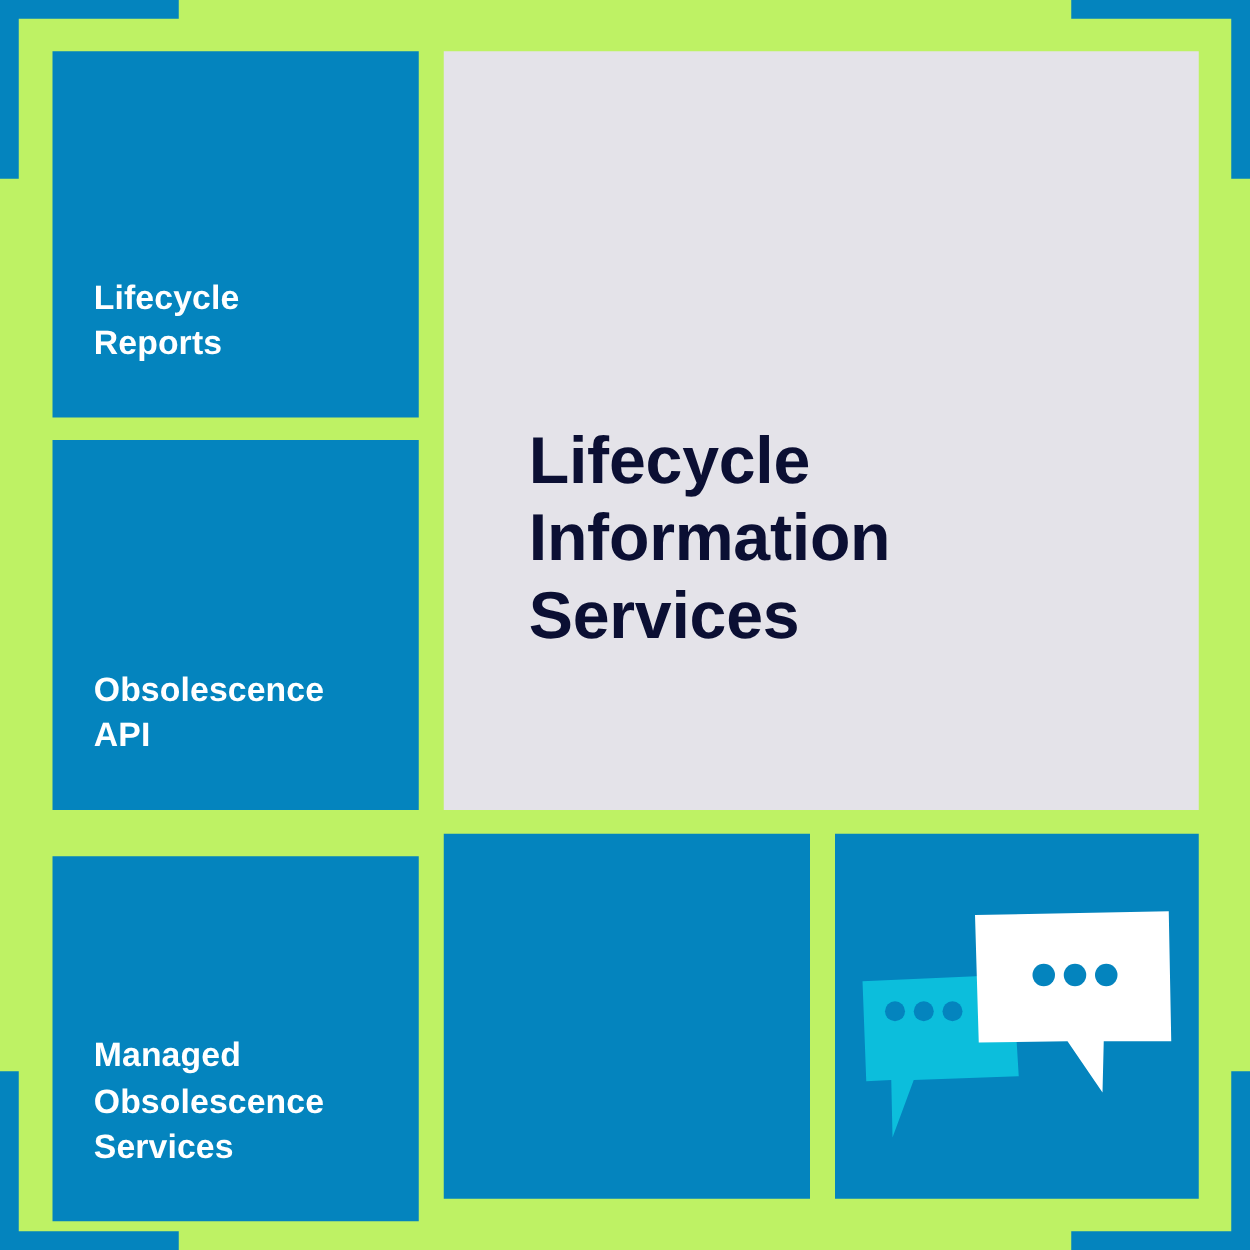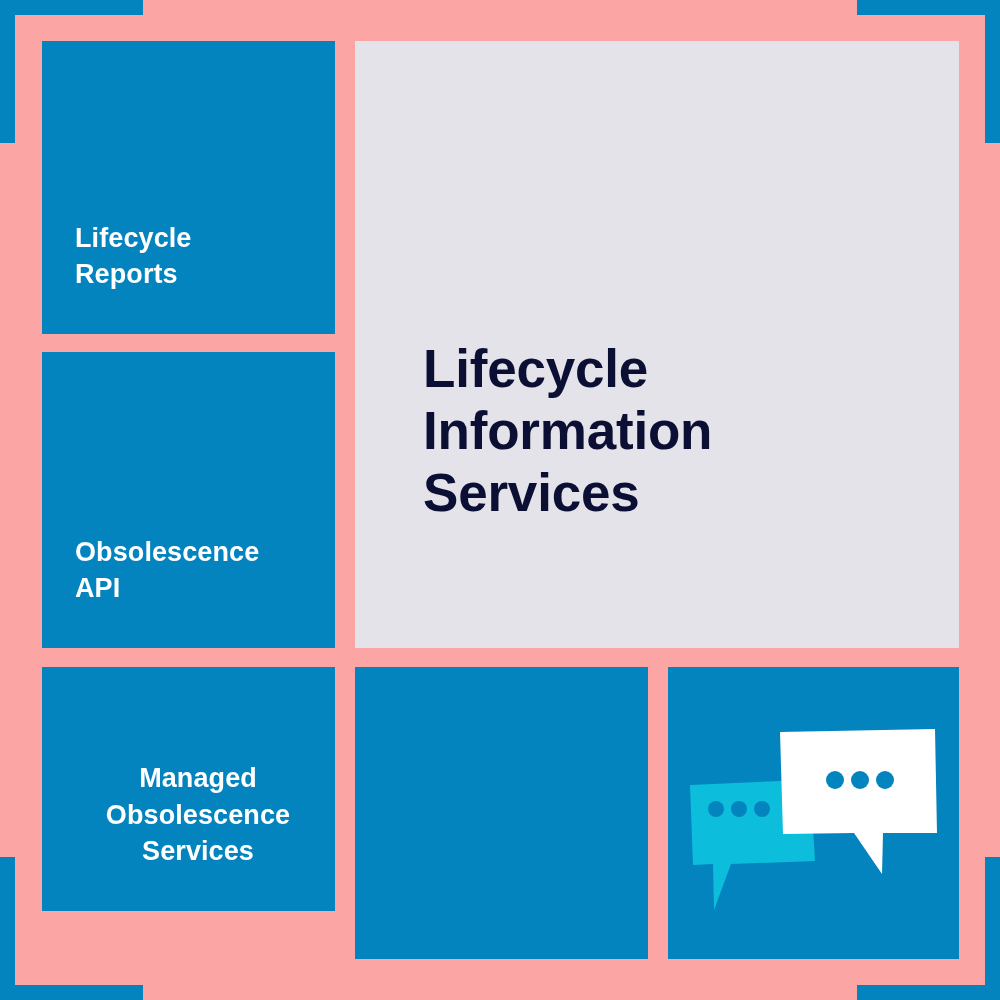--- a/index.html
+++ b/index.html
@@ -9,21 +9,21 @@
     background: #000000;
   }
   body {
     font-family: "Liberation Sans", "DejaVu Sans", sans-serif;
   }
 
   #stage {
     position: relative;
     width: 1000px;
     height: 1000px;
-    background: #fca5a5;
+    background: #bef264;
     overflow: hidden;
   }
 
   
   .bracket-bar {
     position: absolute;
     background: #0484BE;
   }
 
   
@@ -99,21 +99,21 @@
   <div class="tile" style="left:42px; top:41px; width:293px; height:293px;">
     <div class="tile-label lbl-bottom-ish">Lifecycle
 Reports</div>
   </div>
 
   <div class="tile" style="left:42px; top:352px; width:293px; height:296px;">
     <div class="tile-label lbl-lower">Obsolescence
 API</div>
   </div>
 
-  <div class="tile" style="left:42px; top:667px; width:293px; height:244px;text-align:center;">
+  <div class="tile" style="left:42px; top:685px; width:293px; height:292px;">
     <div class="tile-label lbl-lower2">Managed
 Obsolescence
 Services</div>
   </div>
 
   <div id="hero" style="left:355px; top:41px; width:604px; height:607px;">
     <div id="hero-title">Lifecycle
 Information
 Services</div>
   </div>

